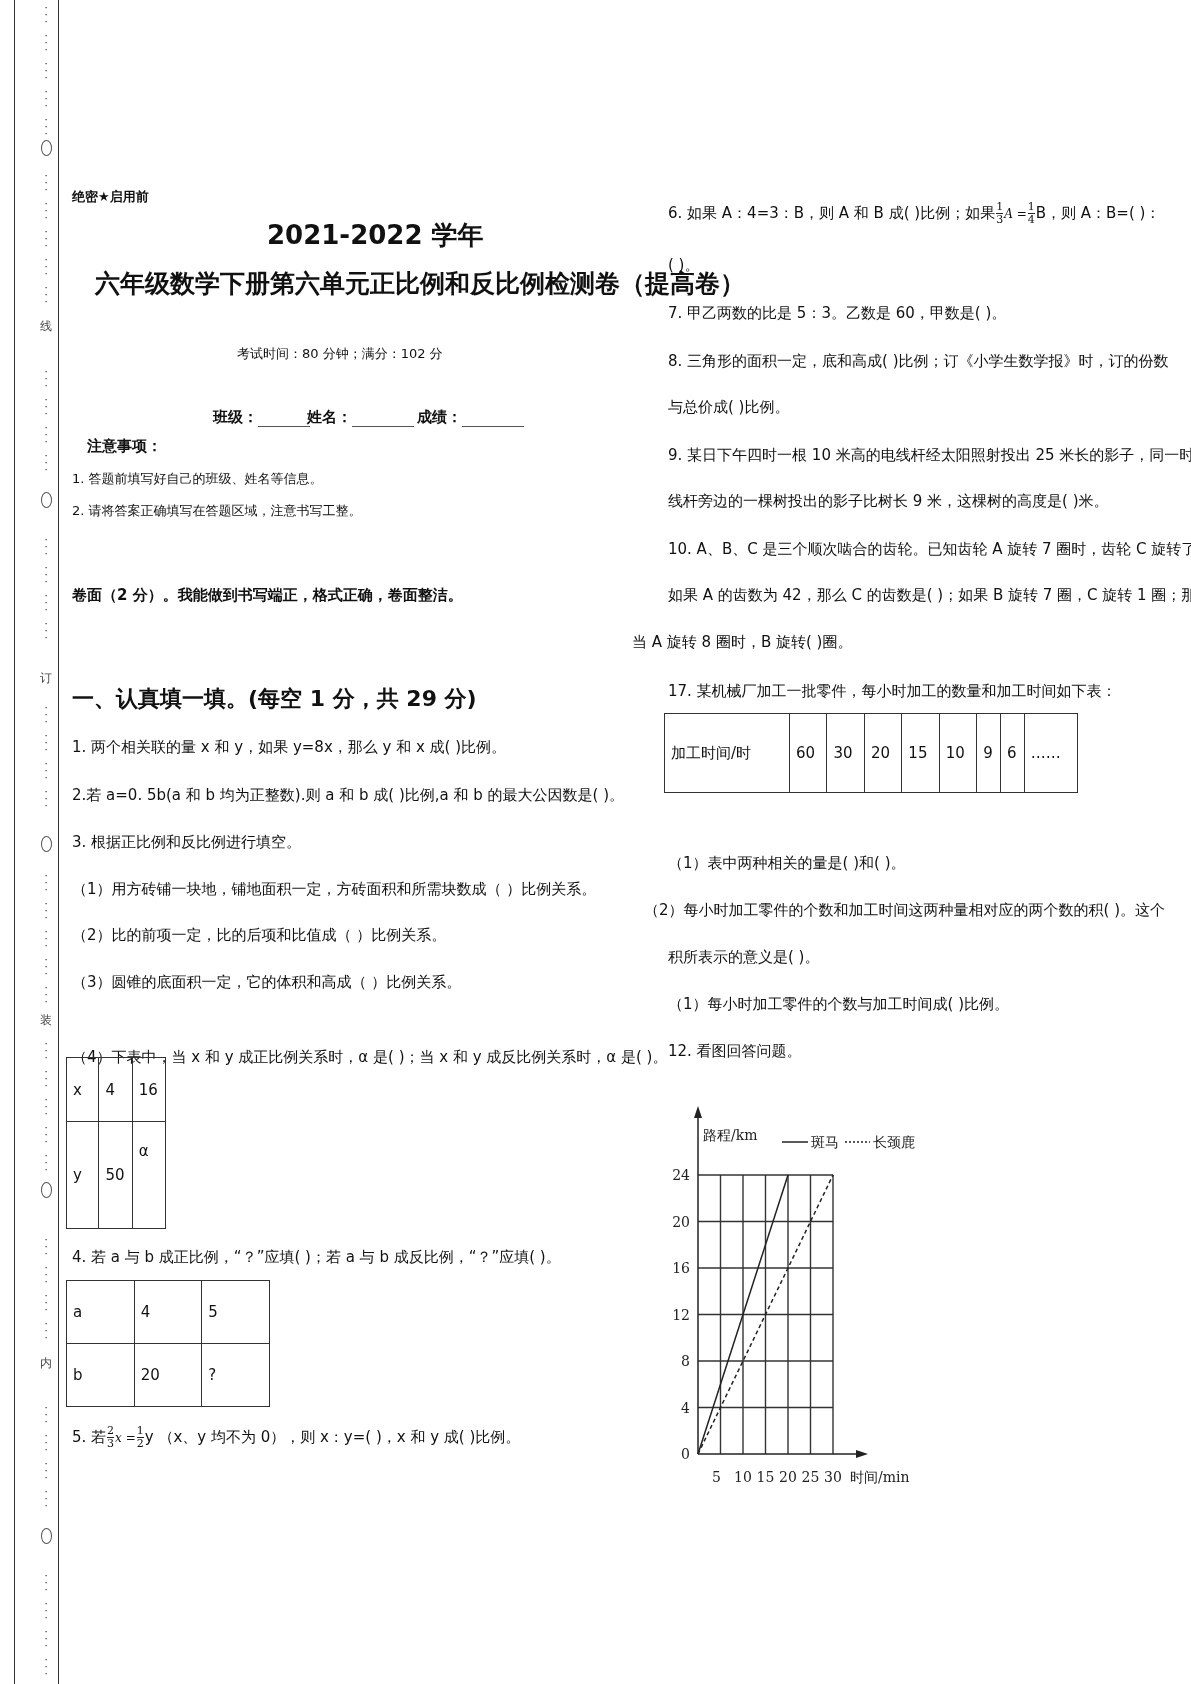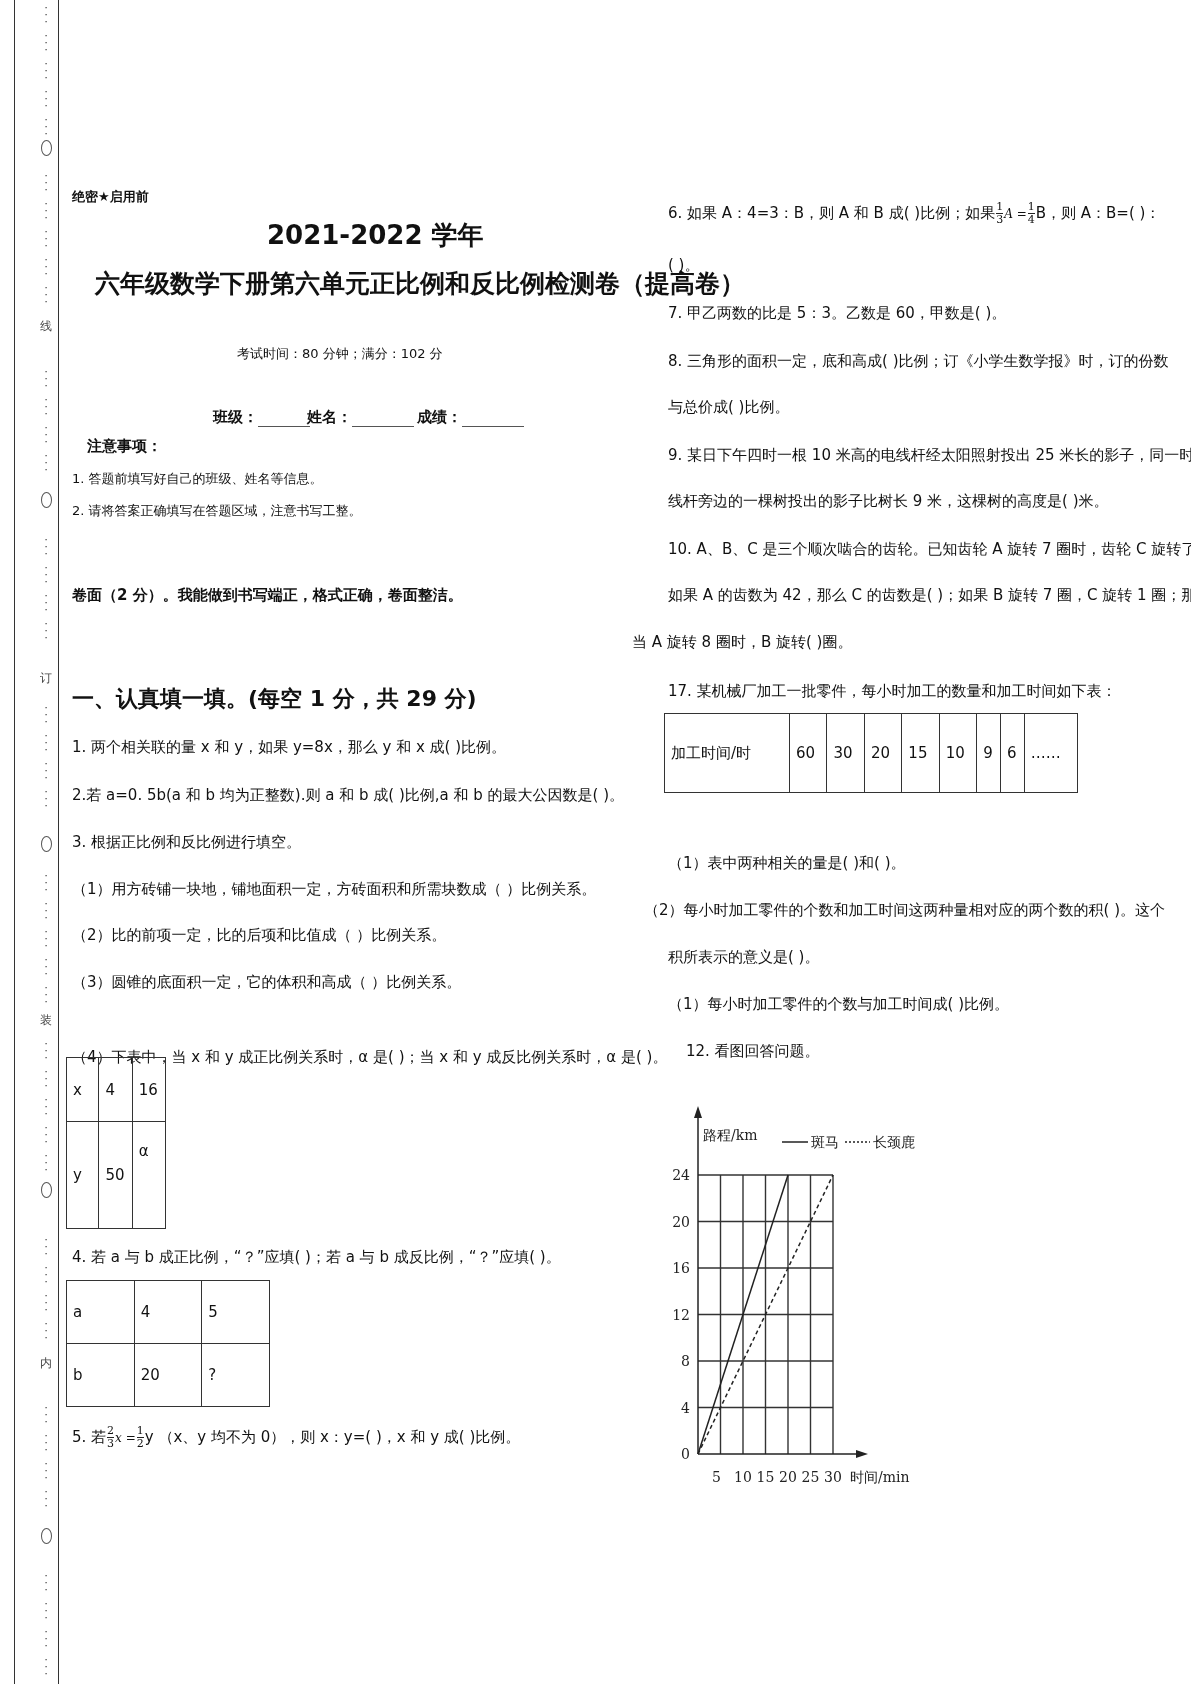--- a/index.html
+++ b/index.html
@@ -183,21 +183,21 @@
     <td>6</td>
     <td>……</td>
   </tr>
 </tbody>
   </table>
 
 <div class="abs body" style="left:668px; top:854px;">（1）表中两种相关的量是(        )和(        )。</div>
 <div class="abs body" style="left:644px; top:901px;">（2）每小时加工零件的个数和加工时间这两种量相对应的两个数的积(        )。这个</div>
 <div class="abs body" style="left:668px; top:948px;">积所表示的意义是(        )。</div>
 <div class="abs body" style="left:668px; top:995px;">（1）每小时加工零件的个数与加工时间成(        )比例。</div>
-<div class="abs body" style="left:668px; top:1042px;margin-left:18px;">12. 看图回答问题。</div>
+<div class="abs body" style="left:668px; top:1042px;">12. 看图回答问题。</div>
 
 <svg class="abs" style="left:660px; top:1100px;" width="260" height="400" viewBox="660 1100 260 400">
 
   <g stroke="#333" stroke-width="1.4">
     <line x1="698" y1="1175" x2="833" y2="1175"></line>
     <line x1="698" y1="1221.5" x2="833" y2="1221.5"></line>
     <line x1="698" y1="1268" x2="833" y2="1268"></line>
     <line x1="698" y1="1314.5" x2="833" y2="1314.5"></line>
     <line x1="698" y1="1361" x2="833" y2="1361"></line>
     <line x1="698" y1="1407.5" x2="833" y2="1407.5"></line>

